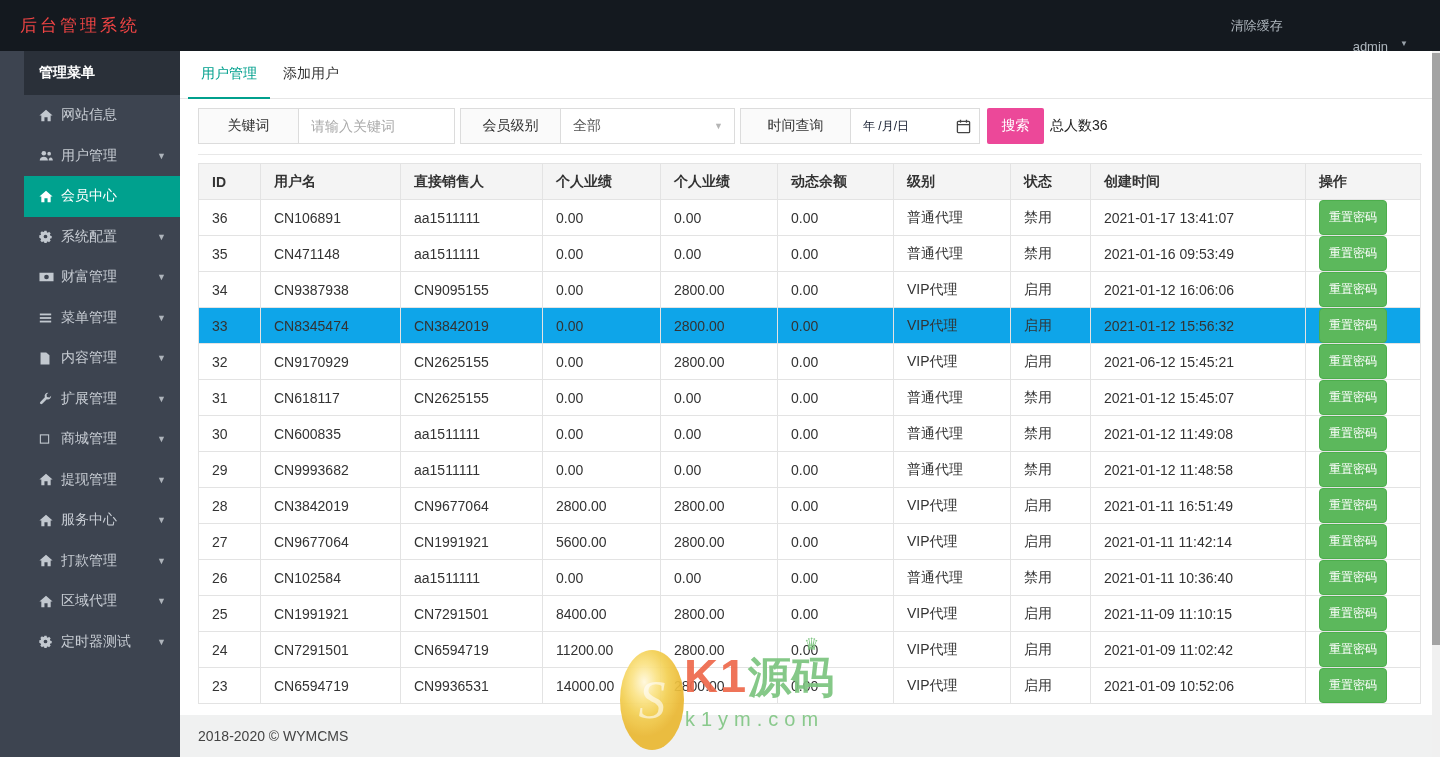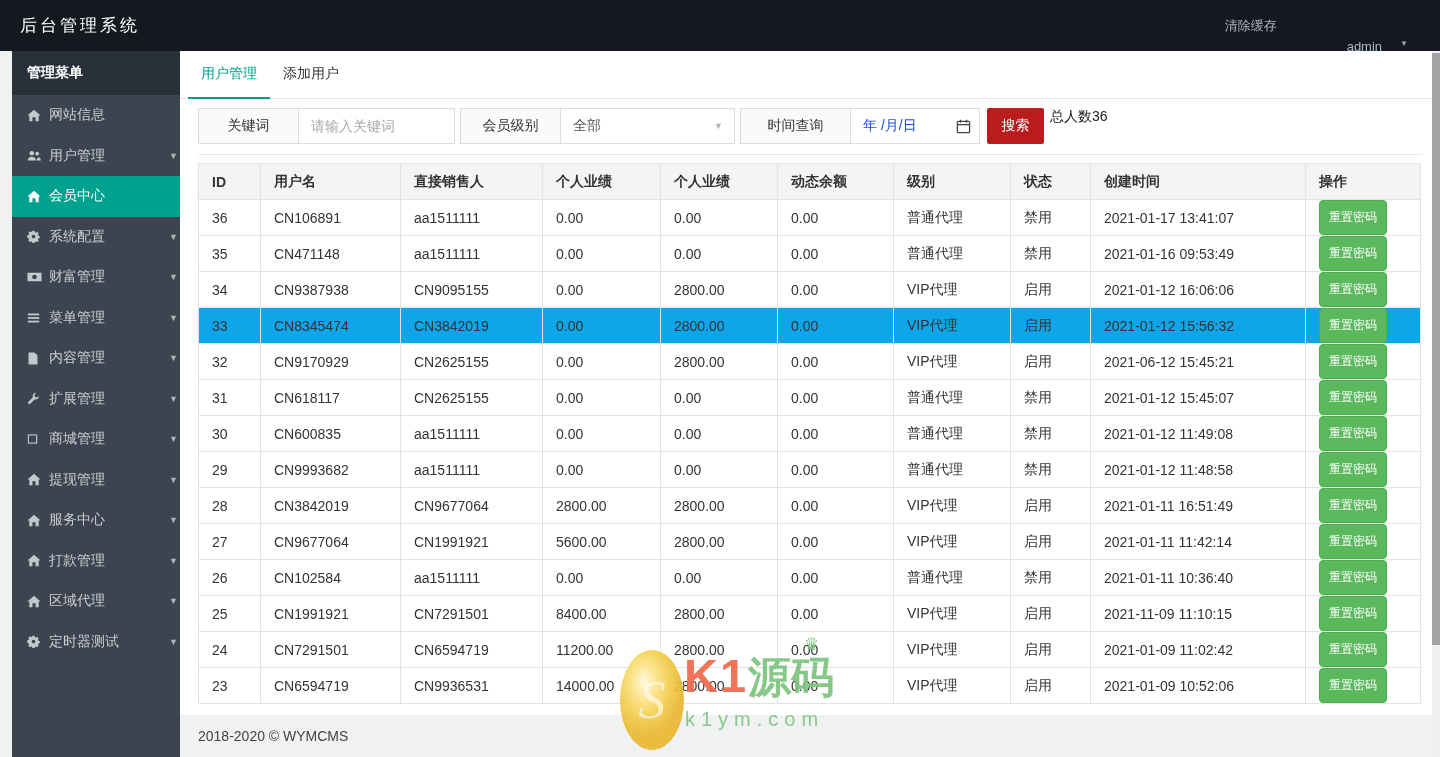--- a/index.html
+++ b/index.html
@@ -9,36 +9,37 @@
     font-family:"Liberation Sans","DejaVu Sans",sans-serif;
     background:#f0f1f1; color:#333;
   }
 
   
   .topbar {
     position:absolute; left:0; top:0; width:1440px; height:51px;
     background:#14191f; display:flex; align-items:center;
   }
   .topbar .app-title {
-    color:#ffffff; font-size:17px; letter-spacing:3px; padding-left:20px; flex:0 0 auto;
+    color:#ef4444; font-size:17px; letter-spacing:3px; padding-left:20px; flex:0 0 auto;
   }
   .topbar .spacer { flex:1; }
   .topbar .top-link {
     color:#aeb6bd; font-size:13px; margin-right:70px; cursor:pointer;
   }
   .topbar .user-box {
     color:#aeb6bd; font-size:13px; margin-right:32px; cursor:pointer;
-    display:flex; align-items:flex-start; gap:18px;margin-top:41px;
+    display:flex; align-items:flex-start; gap:12px;margin-top:41px;
   }
   .caret-glyph { font-size:8px; color:#9aa2aa; }
 
   
   .sidebar {
-    position:absolute; left:12px; top:51px; width:180px; height:706px;
+    position:absolute; left:0; top:51px; width:180px; height:706px;
     background:#3d4450;
+    padding-left:24px;
   }
   .sidebar-header {
     height:44px; background:#2a3039; color:#fff; font-size:14px; font-weight:bold;
     display:flex; align-items:center; padding-left:15px;
   }
   .side-item {
     height:40.5px; display:flex; align-items:center; padding:0 14px 0 15px;
     color:#c8cdd4; font-size:14px; cursor:pointer;
   }
   .side-item.active { background:#00a18e; color:#fff; }
@@ -56,21 +57,21 @@
     height:48px; border-bottom:1px solid #e6e6e6; padding-left:8px;
     display:flex; align-items:stretch;
   }
   .tab {
     display:flex; align-items:center; padding:0 13px; font-size:14px;
     color:#333; cursor:pointer; border-bottom:2px solid transparent; margin-bottom:-1px;
   }
   .tab.active { color:#00a08d; border-bottom-color:#00a08d; }
 
   .filterrow {
-    margin:9px 18px 0 18px; display:flex; align-items:flex-start; height:36px;
+    margin:9px 18px 0 18px; display:flex; align-items:center; height:36px;
   }
   .fgroup { display:flex; height:36px; border:1px solid #dcdcdc; margin-right:5px; background:#fff; }
   .faddon {
     background:#fafafa; border-right:1px solid #dcdcdc; font-size:14px; color:#333;
     display:flex; align-items:center; justify-content:center;
   }
   .addon-keyword { width:100px; }
   .addon-level { width:100px; }
   .addon-time { width:110px; }
   .finput {
@@ -78,25 +79,25 @@
     font-family:inherit;
   }
   .finput::placeholder { color:#aaa; }
   .fselect {
     width:173px; position:relative; display:flex; align-items:center;
     padding-left:12px; font-size:14px; color:#555; cursor:pointer;
   }
   .fselect .sel-caret { position:absolute; right:11px; font-size:9px; color:#b5b5b5; }
   .fdate {
     width:128px; position:relative; display:flex; align-items:center;
-    padding-left:12px; font-size:14px; color:#1d4ed8; cursor:pointer;
+    padding-left:12px; font-size:12px; color:#0f172a; cursor:pointer;
   }
   .fdate .cal { position:absolute; right:8px; top:10px; }
   .btn-search {
-    width:57px; height:36px; background:#b91c1c; color:#fff; border:none;
+    width:57px; height:36px; background:#ec4899; color:#fff; border:none;
     font-size:14px; border-radius:2px; cursor:pointer; margin-left:2px; font-family:inherit;
   }
   .total-text { margin-left:6px; font-size:14px; color:#222; }
   .filter-sep { margin:10px 18px 0 18px; border-top:1px solid #e8e8e8; height:0; }
 
   
   table.users {
     margin:8px 18px 0 18px; border-collapse:collapse; width:1222px;
     table-layout:fixed; font-size:14px; color:#333;
   }

